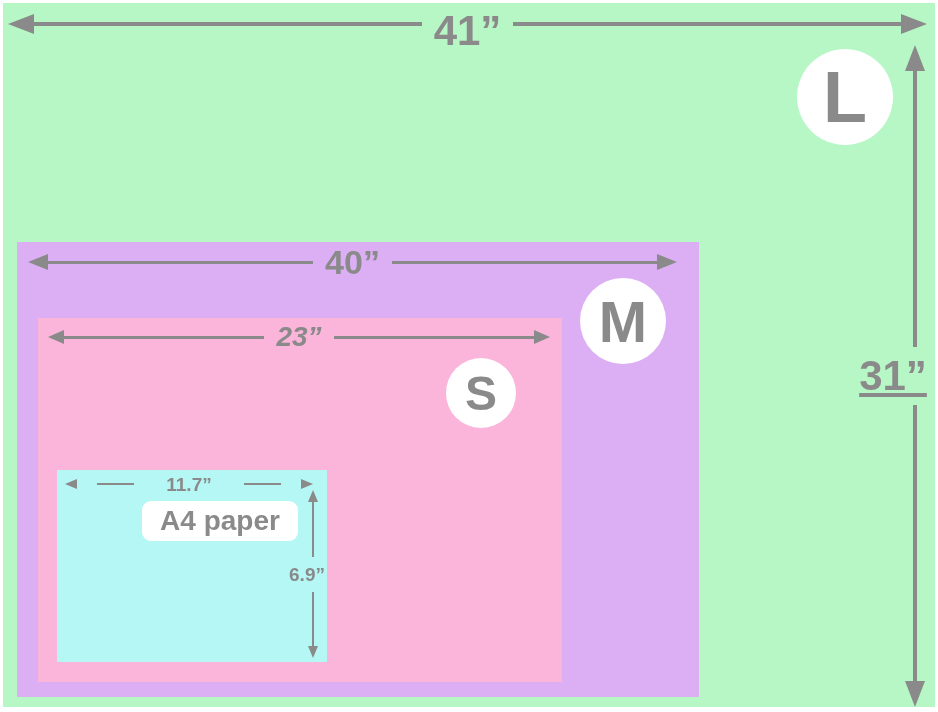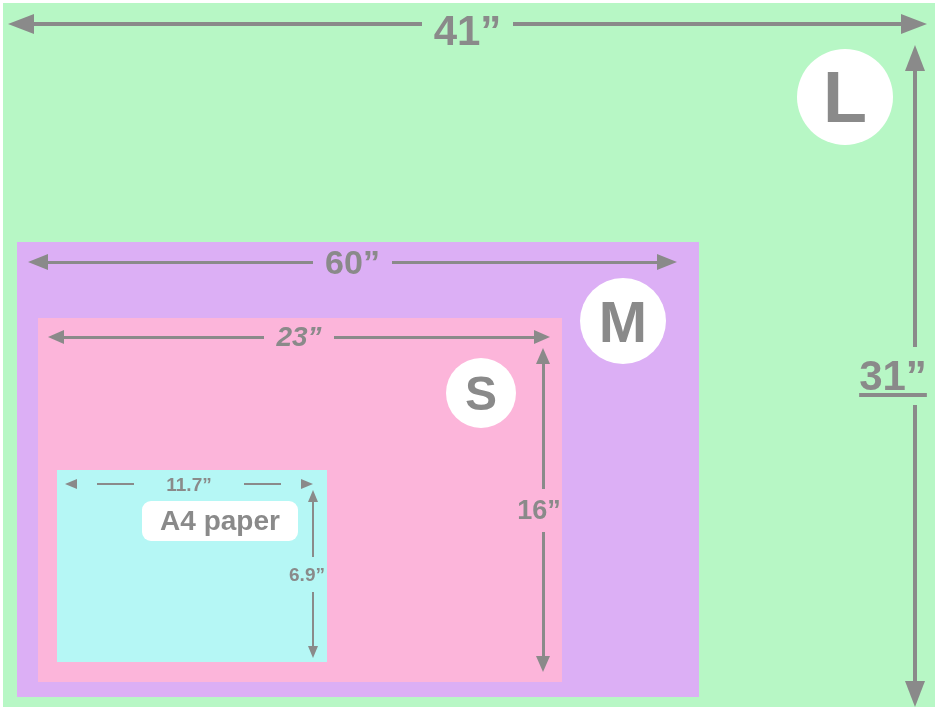--- a/index.html
+++ b/index.html
@@ -118,41 +118,34 @@
     <span class="ah ah-up"></span>
     <span class="dl"></span>
     <span class="dim-label">31”</span>
     <span class="dl"></span>
     <span class="ah ah-down"></span>
   </div>
 
   <div class="dim-h sz-md dim-30">
     <span class="ah ah-left"></span>
     <span class="dl"></span>
-    <span class="dim-label">60”</span>
+    <span class="dim-label">40”</span>
     <span class="dl"></span>
     <span class="ah ah-right"></span>
   </div>
 
 
   <div class="dim-h sz-sm dim-23">
     <span class="ah ah-left"></span>
     <span class="dl"></span>
     <span class="dim-label">23”</span>
     <span class="dl"></span>
     <span class="ah ah-right"></span>
   </div>
 
-  <div class="dim-v sz-sm dim-16">
-    <span class="ah ah-up"></span>
-    <span class="dl"></span>
-    <span class="dim-label">16”</span>
-    <span class="dl"></span>
-    <span class="ah ah-down"></span>
-  </div>
 
   <div class="dim-h sz-xs dim-117">
     <span class="ah ah-left"></span>
     <span class="dl"></span>
     <span class="dim-label">11.7”</span>
     <span class="dl"></span>
     <span class="ah ah-right"></span>
   </div>
 
   <div class="dim-v sz-xs dim-83">

